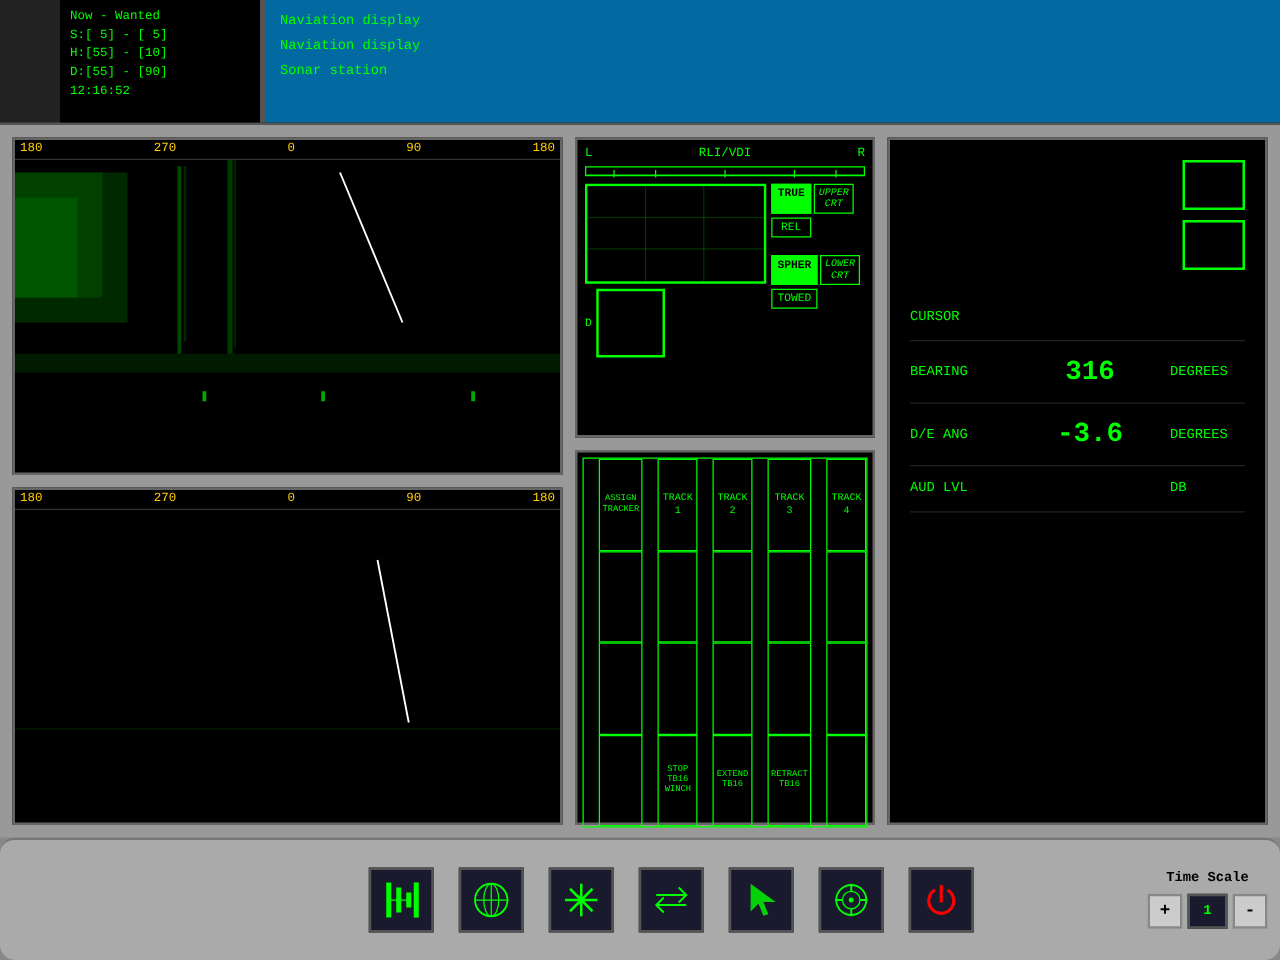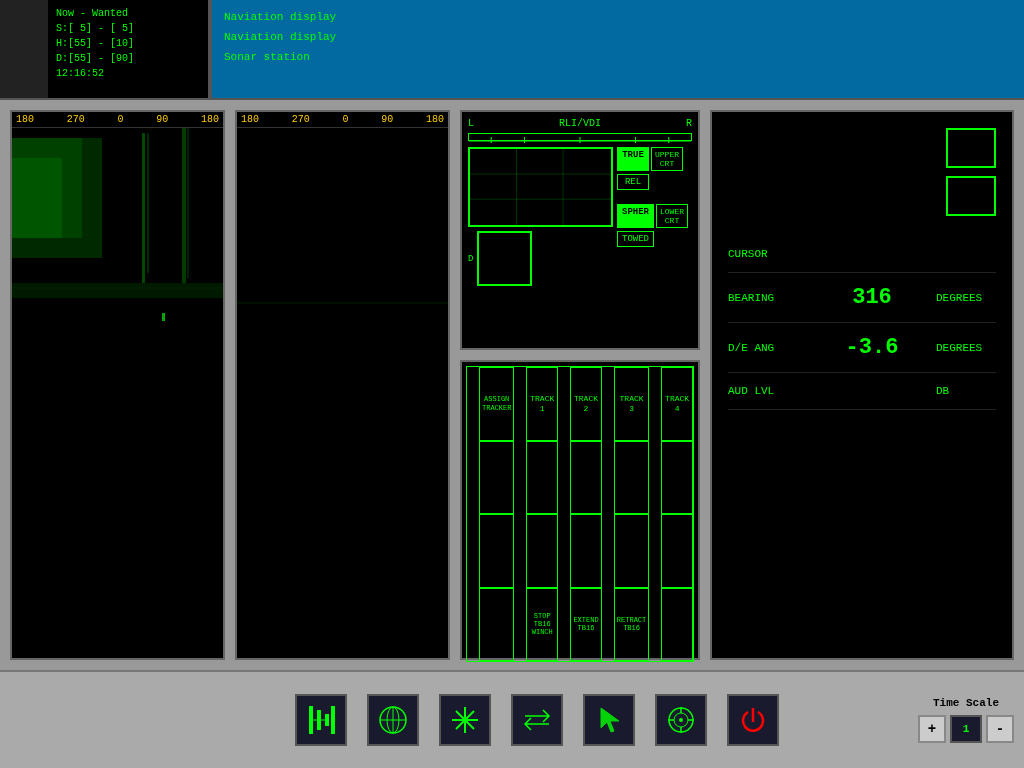--- a/index.html
+++ b/index.html
@@ -43,21 +43,21 @@
       display: flex;
       background: #999;
       height: 570px;
       padding: 10px;
       gap: 10px;
     }
 
     
     .left-col {
       display: flex;
-      flex-direction: row;
+      flex-direction: column;
       gap: 10px;
       width: 440px;
     }
 
     .sonar-panel {
       background: #000;
       border: 2px solid #666;
       flex: 1;
       position: relative;
       overflow: hidden;
@@ -120,20 +120,21 @@
       color: #000;
       font-weight: bold;
     }
 
     .rli-label {
       color: #00ff00;
       font-size: 9px;
       text-align: center;
       border: 1px solid #00ff00;
       padding: 2px 3px;
+      font-style: italic;
     }
 
     
     .tracker-panel {
       background: #000;
       border: 2px solid #666;
       flex: 1;
     }
 
     .tracker-cell {
@@ -209,20 +210,21 @@
 
     
     .bottom-bar {
       height: 98px;
       background: #aaa;
       display: flex;
       align-items: center;
       border-top: 2px solid #777;
       padding: 0 10px;
       gap: 11px;
+      border-radius: 12px;
     }
 
     .toolbar-left {
       width: 155px;
       height: 100%;
     }
 
     .toolbar-icons {
       display: flex;
       align-items: center;

